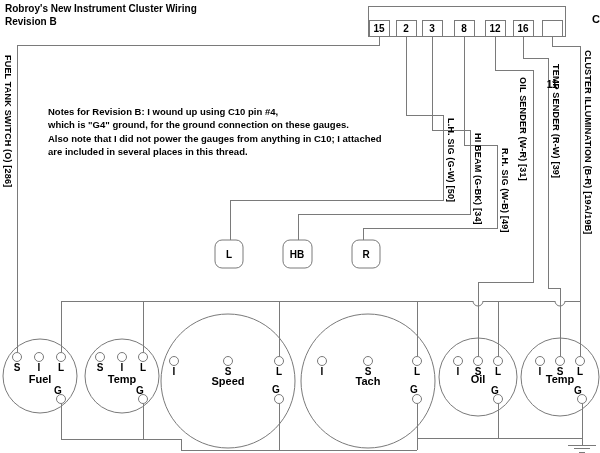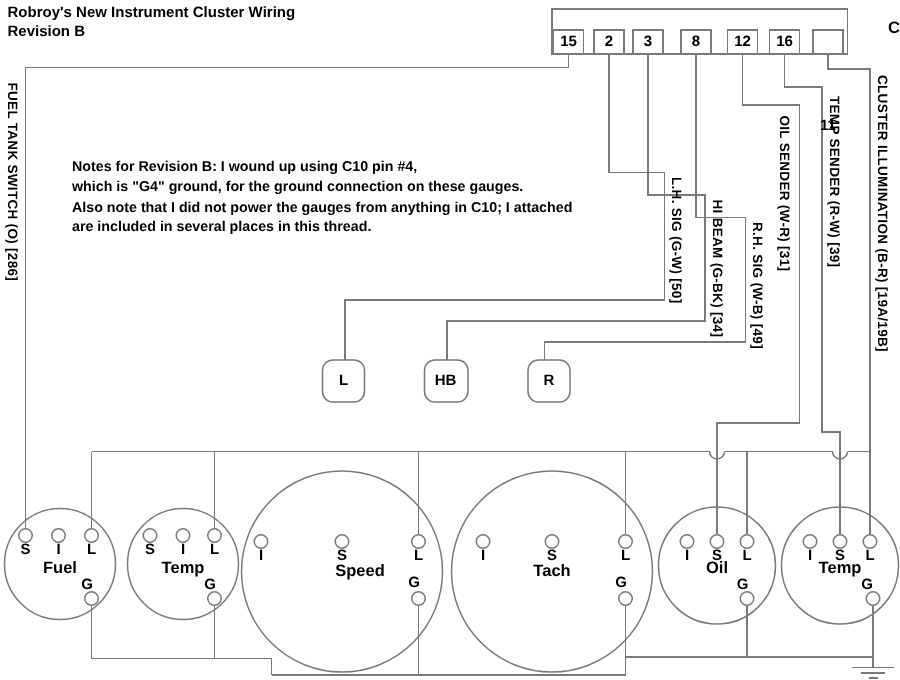--- a/index.html
+++ b/index.html
@@ -135,21 +135,21 @@
 
   <div class="ctr term" style="left:100px;top:367px;">S</div>
   <div class="ctr term" style="left:122px;top:367px;">I</div>
   <div class="ctr term" style="left:143px;top:367px;">L</div>
   <div class="ctr gauge-name" style="left:122px;top:379px;">Temp</div>
   <div class="ctr term" style="left:140px;top:390px;">G</div>
 
   <div class="ctr term" style="left:174px;top:371px;">I</div>
   <div class="ctr term" style="left:228px;top:371px;">S</div>
   <div class="ctr term" style="left:279px;top:371px;">L</div>
-  <div class="ctr gauge-name" style="left:228px;top:381px;margin-left:12px;">Speed</div>
+  <div class="ctr gauge-name" style="left:228px;top:381px;">Speed</div>
   <div class="ctr term" style="left:276px;top:389px;">G</div>
 
   <div class="ctr term" style="left:322px;top:371px;">I</div>
   <div class="ctr term" style="left:368px;top:371px;">S</div>
   <div class="ctr term" style="left:417px;top:371px;">L</div>
   <div class="ctr gauge-name" style="left:368px;top:381px;">Tach</div>
   <div class="ctr term" style="left:414px;top:389px;">G</div>
 
   <div class="ctr term" style="left:458px;top:371px;">I</div>
   <div class="ctr term" style="left:478px;top:371px;">S</div>

